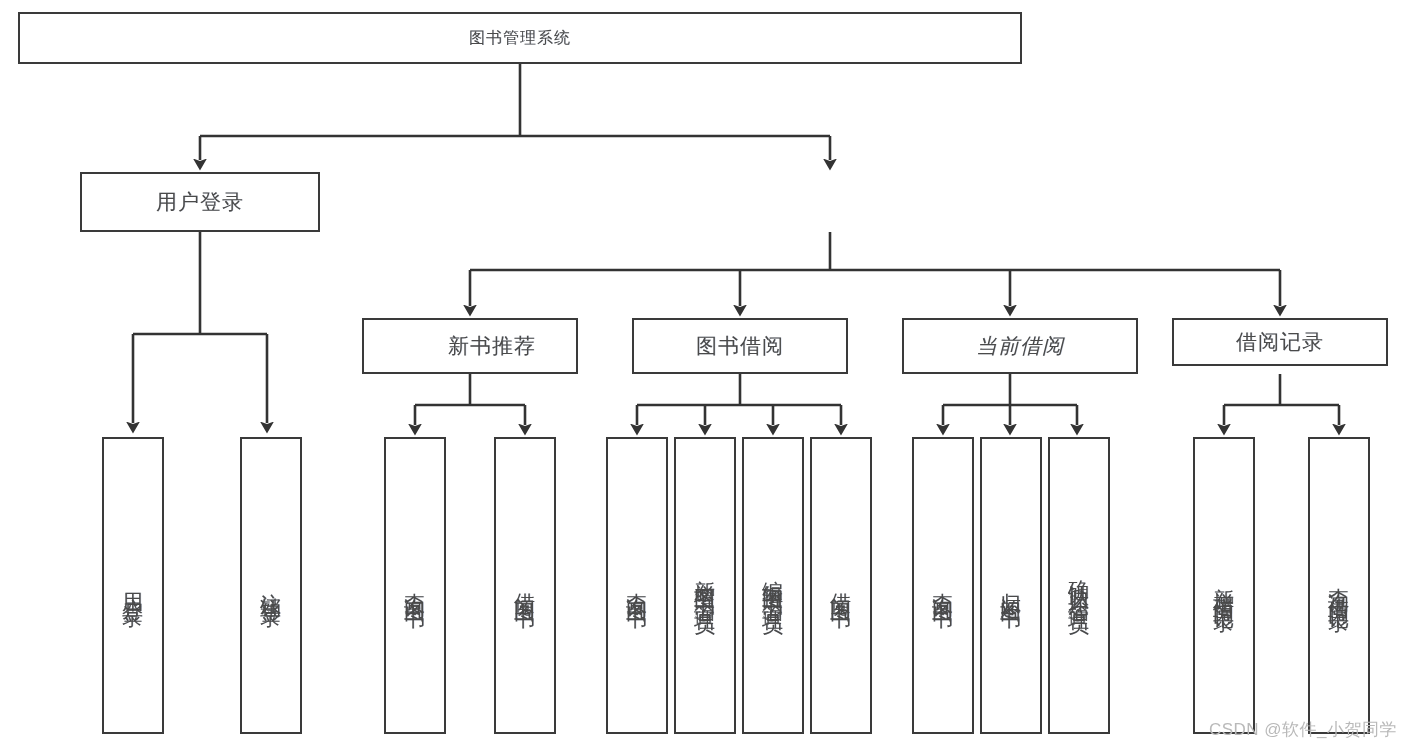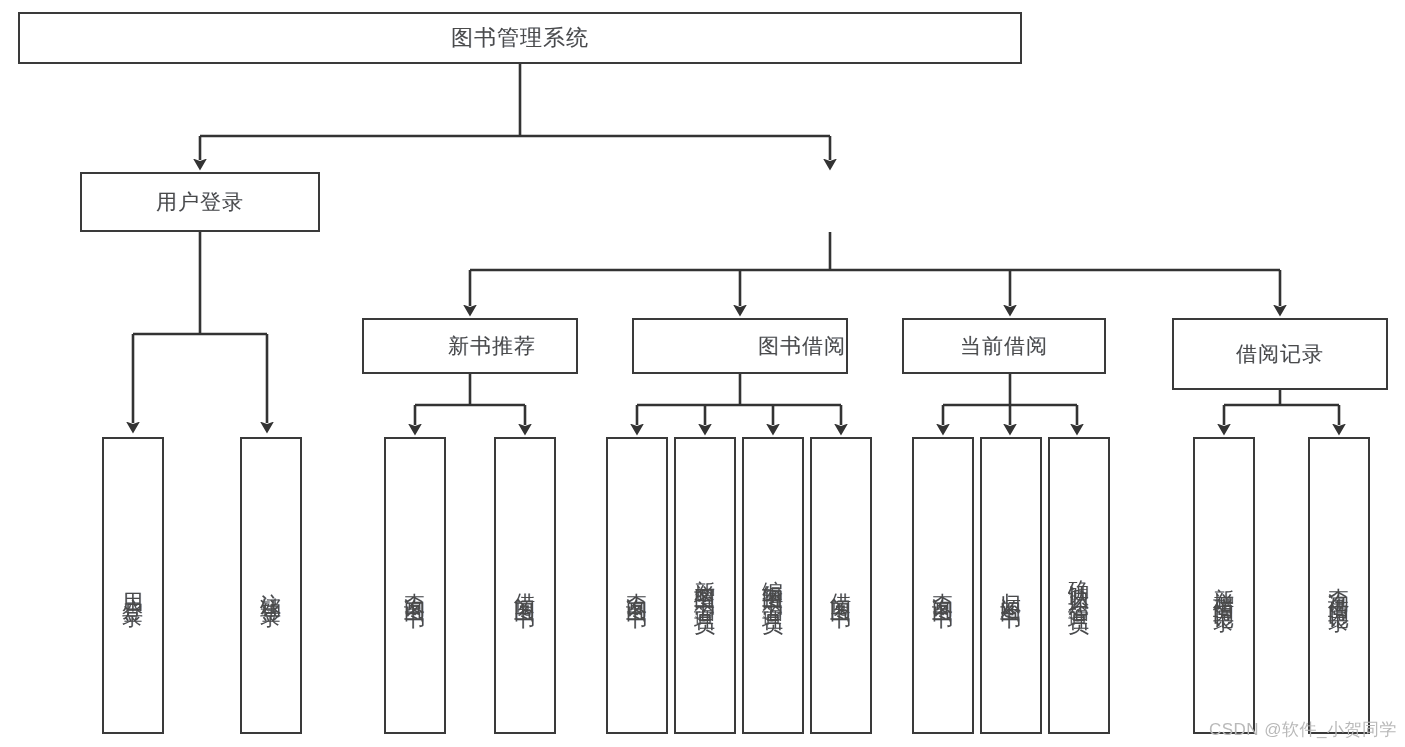--- a/index.html
+++ b/index.html
@@ -28,21 +28,21 @@
     z-index:3;
   }
   .node .lbl{
     font-size:21px;
     line-height:1.1;
     letter-spacing:1px;
     color:#4a4a4a;
     white-space:nowrap;
     text-shadow:0.5px 0 0 rgba(120,140,180,.35);
   }
-  .node.root .lbl{font-size:22px;}
+  .node.root .lbl{font-size:16px;}
   .node.l2 .lbl,.node.l3 .lbl{font-size:21px;}
 
   
   .leaf{
     position:absolute;
     box-sizing:border-box;
     background:#ffffff;
     border:2px solid #3a3a3a;
     display:flex;
     align-items:center;
@@ -137,29 +137,29 @@
 
   <div class="node l2" style="left:80px;top:172px;width:240px;height:60px;">
     <span class="lbl">用户登录</span>
   </div>
 
 
   <div class="node l3" style="left:362px;top:318px;width:216px;height:56px;padding-left:44px;">
     <span class="lbl">新书推荐</span>
   </div>
 
-  <div class="node l3" style="left:632px;top:318px;width:216px;height:56px;justify-content:flex-end;">
+  <div class="node l3" style="left:632px;top:318px;width:216px;height:56px;">
     <span class="lbl">图书借阅</span>
   </div>
 
-  <div class="node l3" style="left:902px;top:318px;width:204px;height:56px;">
+  <div class="node l3" style="left:902px;top:318px;width:236px;height:56px;font-style:italic;">
     <span class="lbl">当前借阅</span>
   </div>
 
-  <div class="node l3" style="left:1172px;top:318px;width:216px;height:72px;">
+  <div class="node l3" style="left:1172px;top:318px;width:216px;height:48px;">
     <span class="lbl">借阅记录</span>
   </div>
 
   <div class="leaf" style="left:102px;top:437px;width:62px;height:297px;">
     <span class="vlbl">用户登录</span>
   </div>
 
   <div class="leaf" style="left:240px;top:437px;width:62px;height:297px;">
     <span class="vlbl">注销登录</span>
   </div>

